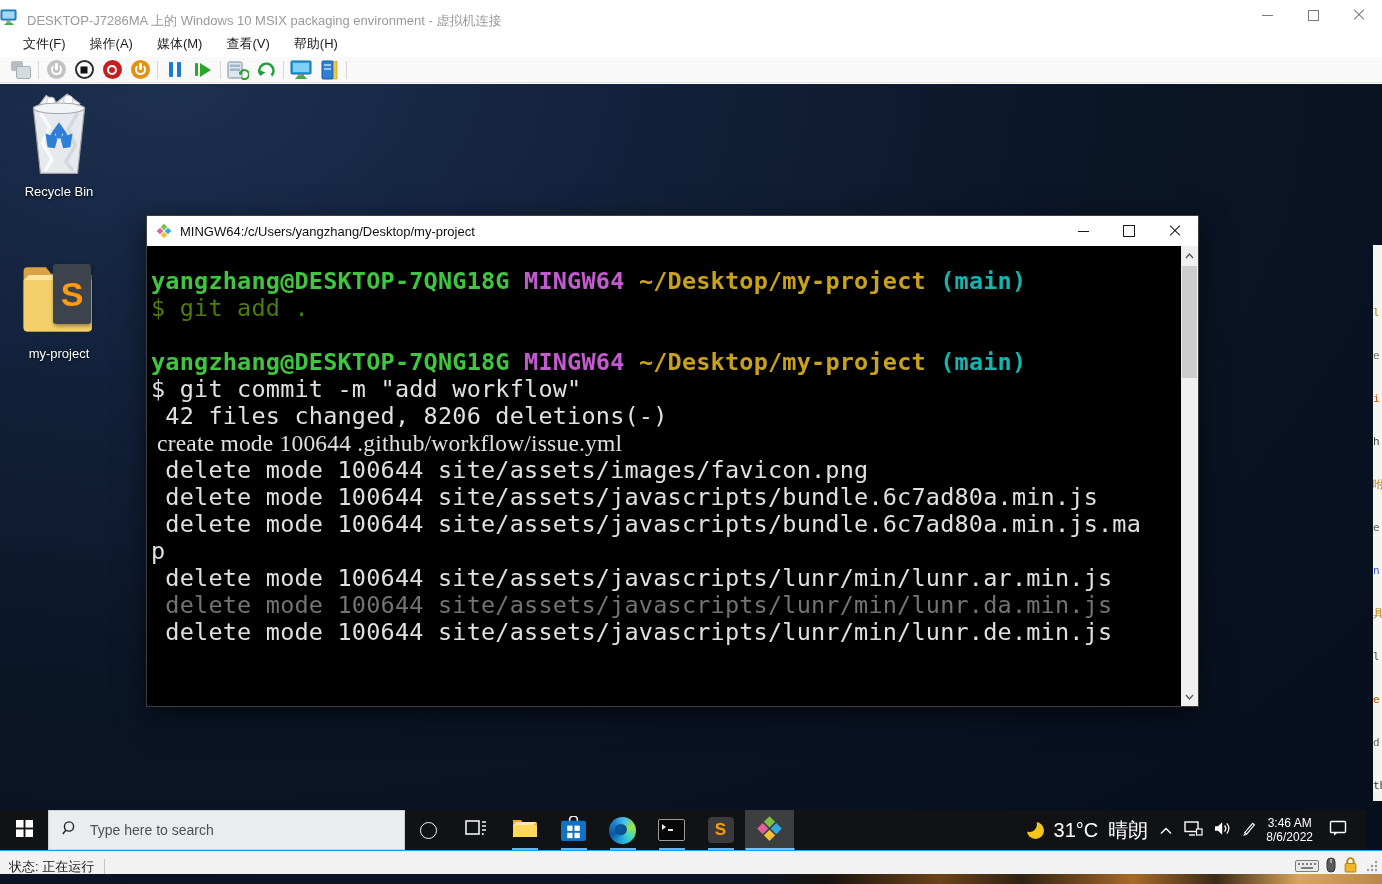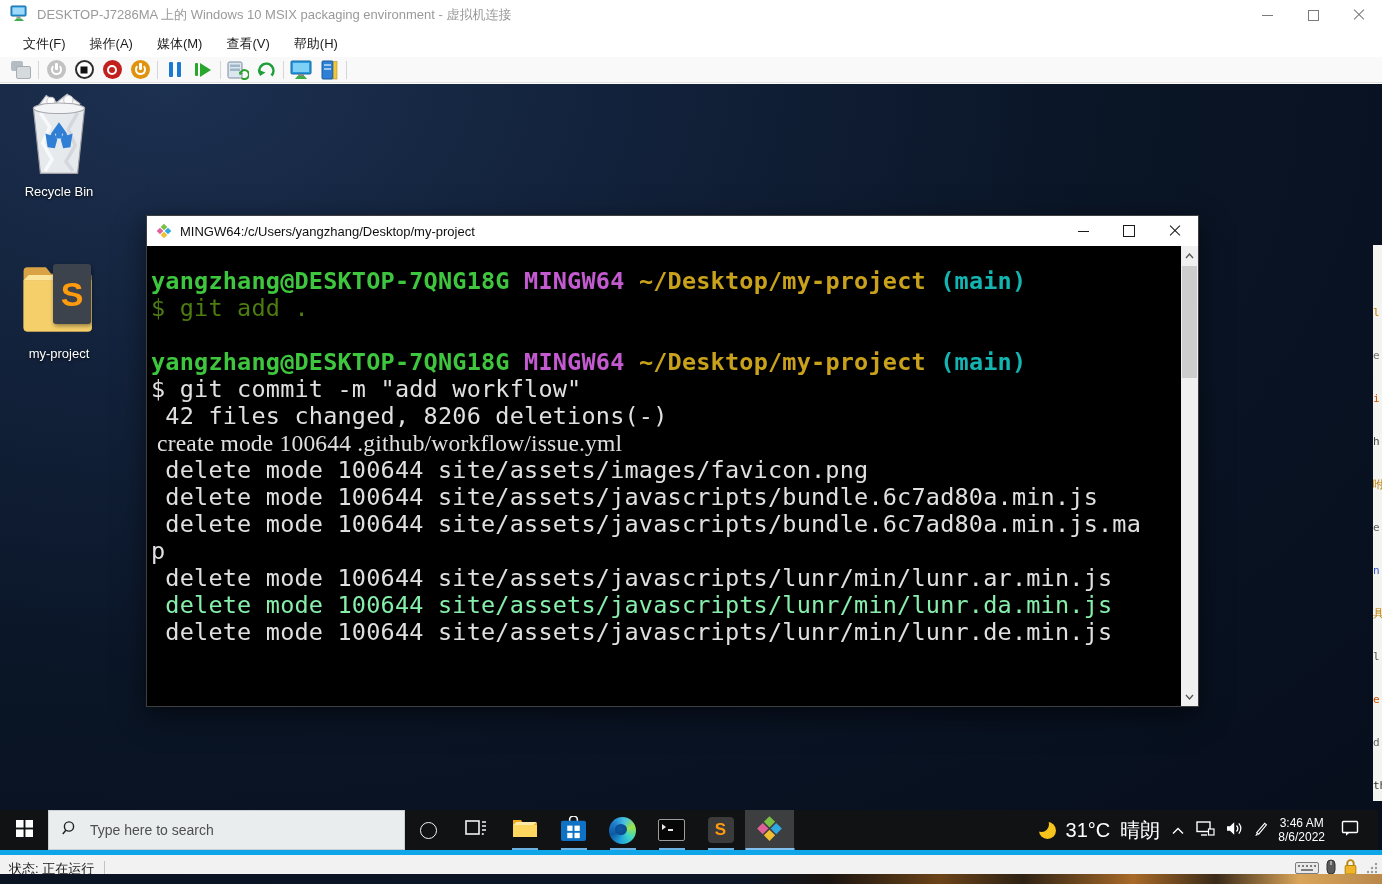--- a/index.html
+++ b/index.html
@@ -1,21 +1,21 @@
 <!DOCTYPE html>
 <html><head>
 <meta charset="utf-8">
 <style>
   html,body{margin:0;padding:0;background:#2a2a2a;}
   #root{position:relative;width:1382px;height:884px;overflow:hidden;background:#fff;
         font-family:"Liberation Sans",sans-serif;-webkit-font-smoothing:antialiased;}
 
   
   .titlebar{position:absolute;top:0;left:0;right:0;height:30px;background:#ffffff;
-            display:flex;align-items:center;padding-left:10px;box-sizing:border-box;}
+            display:flex;align-items:flex-end;box-sizing:border-box;}
   .title-text{color:#9a9a9a;font-size:13px;margin-left:9px;white-space:nowrap;}
   .win-ctrls{position:absolute;right:0;top:0;height:30px;display:flex;}
   .wc-btn{width:46px;height:30px;display:flex;align-items:center;justify-content:center;}
   .glyph-min{width:11px;height:1px;background:#7a7a7a;}
   .glyph-max{width:9px;height:9px;border:1px solid #7a7a7a;}
   .glyph-close{position:relative;width:12px;height:12px;}
   .glyph-close::before,.glyph-close::after{content:"";position:absolute;left:-1px;top:5px;width:14px;height:1px;background:#7a7a7a;}
   .glyph-close::before{transform:rotate(45deg);}.glyph-close::after{transform:rotate(-45deg);}
   .term-glyphs .glyph-min,.term-glyphs .glyph-max{border-color:#1a1a1a;background:#1a1a1a;}
   .term-glyphs .glyph-max{background:transparent;border:1px solid #1a1a1a;width:10px;height:10px;}
@@ -77,21 +77,21 @@
   .sb-arrow{position:absolute;left:0;width:17px;height:15px;display:flex;align-items:center;justify-content:center;}
   .sb-up{top:2px;}.sb-down{bottom:2px;}
   .sb-thumb{position:absolute;left:1px;right:1px;top:20px;height:112px;background:#cdcdcd;}
 
   
   .edge-sliver{position:absolute;right:0;top:161px;width:9px;height:556px;background:#f4f4f1;
                display:flex;flex-direction:column;padding-top:46px;box-sizing:border-box;overflow:hidden;}
   .edge-frag{font-size:11px;line-height:43px;text-align:left;font-family:"DejaVu Sans Mono",monospace;}
 
   
-  .taskbar{position:absolute;left:0;right:4px;bottom:0;height:40px;background:#111214;display:flex;align-items:stretch;}
+  .taskbar{position:absolute;left:0;right:16px;bottom:0;height:40px;background:#111214;display:flex;align-items:stretch;}
   .tb-cell{display:flex;align-items:center;justify-content:center;position:relative;}
   .start-btn{width:48px;}
   .search-box{width:357px;height:40px;background:#eaedee;border:1px solid #c9cfd3;box-sizing:border-box;
               display:flex;align-items:center;padding-left:13px;gap:10px;}
   .search-input{border:none;outline:none;background:transparent;font-size:14px;color:#333;width:250px;
                 font-family:"Liberation Sans",sans-serif;}
   .search-input::placeholder{color:#4f4f4f;opacity:1;}
   .cortana-btn{width:46px;}
   .cortana-ring{width:15px;height:15px;border:1.8px solid #f5f5f5;border-radius:50%;}
   .tb-app{width:49px;position:relative;}
@@ -109,21 +109,21 @@
   .sublime-box{width:26px;height:26px;border-radius:4px;background:#3b3b3b;display:flex;align-items:center;justify-content:center;}
   .sublime-box span{font-size:17px;font-weight:bold;color:#ff9b0e;}
   .tray{margin-left:auto;display:flex;align-items:center;gap:10px;padding-right:13px;}
   .tray-moon{width:17px;height:17px;border-radius:50%;background:#f6c51d;position:relative;overflow:visible;}
   .tray-moon::after{content:"";position:absolute;left:-5px;top:-5px;width:15px;height:15px;border-radius:50%;background:#111214;}
   .tray-text{color:#fff;font-size:20px;white-space:nowrap;}
   .tray-clock{color:#fff;font-size:12px;line-height:14px;text-align:center;white-space:nowrap;}
   .action-btn{padding:0 6px;}
 
   
-  .statusbar{position:absolute;top:850px;left:0;right:0;height:32px;background:#f2f2f2;border-top:5px solid #0ea5e9;
+  .statusbar{position:absolute;top:850px;left:0;right:0;height:32px;background:#f2f2f2;border-top:1px solid #0ea5e9;
              display:flex;align-items:center;box-sizing:border-box;}
   .status-text{font-size:13px;color:#1a1a1a;padding:0 10px 0 9px;}
   .status-sep{width:1px;height:16px;background:#c3c3c3;}
   .status-right{margin-left:auto;display:flex;align-items:center;gap:7px;padding-right:4px;}
   .host-strip{position:absolute;top:874px;left:0;right:0;height:10px;
      background:linear-gradient(90deg,#0a1322 0%,#0c1626 54%,#1a1410 60%,#6b4318 68%,#2e2214 74%,#a86a28 82%,#3a2a18 88%,#d9a55a 94%,#b9884a 100%);}
 </style>
 </head>
 <body>
 
@@ -293,21 +293,21 @@
           <div class="term-line"></div>
           <div class="term-line"><span style="color: rgb(62, 198, 62); font-weight: bold;">yangzhang@DESKTOP-7QNG18G</span><span style="color: rgb(224, 224, 224);"> </span><span style="color: rgb(196, 90, 208); font-weight: bold;">MINGW64</span><span style="color: rgb(224, 224, 224);"> </span><span style="color: rgb(201, 161, 27); font-weight: bold;">~/Desktop/my-project</span><span style="color: rgb(224, 224, 224);"> </span><span style="color: rgb(18, 181, 177); font-weight: bold;">(main)</span></div>
           <div class="term-line"><span style="color: rgb(224, 224, 224);">$ git commit -m "add workflow"</span></div>
           <div class="term-line"><span style="color: rgb(224, 224, 224);"> 42 files changed, 8206 deletions(-)</span></div>
           <div class="term-line"><span style="color: rgb(224, 224, 224); font-family: Liberation Serif, serif;"> create mode 100644 .github/workflow/issue.yml</span></div>
           <div class="term-line"><span style="color: rgb(224, 224, 224);"> delete mode 100644 site/assets/images/favicon.png</span></div>
           <div class="term-line"><span style="color: rgb(224, 224, 224);"> delete mode 100644 site/assets/javascripts/bundle.6c7ad80a.min.js</span></div>
           <div class="term-line"><span style="color: rgb(224, 224, 224);"> delete mode 100644 site/assets/javascripts/bundle.6c7ad80a.min.js.ma</span></div>
           <div class="term-line"><span style="color: rgb(224, 224, 224);">p</span></div>
           <div class="term-line"><span style="color: rgb(224, 224, 224);"> delete mode 100644 site/assets/javascripts/lunr/min/lunr.ar.min.js</span></div>
-          <div class="term-line"><span style="color: #86efac;"> delete mode 100644 site/assets/javascripts/lunr/min/lunr.da.min.js</span></div>
+          <div class="term-line"><span style="color: #737373;"> delete mode 100644 site/assets/javascripts/lunr/min/lunr.da.min.js</span></div>
           <div class="term-line"><span style="color: rgb(224, 224, 224);"> delete mode 100644 site/assets/javascripts/lunr/min/lunr.de.min.js</span></div>
         </div>
       <div class="term-scroll">
         <div class="sb-arrow sb-up">
           <svg width="9" height="6" viewBox="0 0 9 6">
               <path d="M1 5 L4.5 1 8 5" fill="none" stroke="#555" stroke-width="1.3"></path>
             </svg>
         </div>
         <div class="sb-thumb"></div>
         <div class="sb-arrow sb-down">

